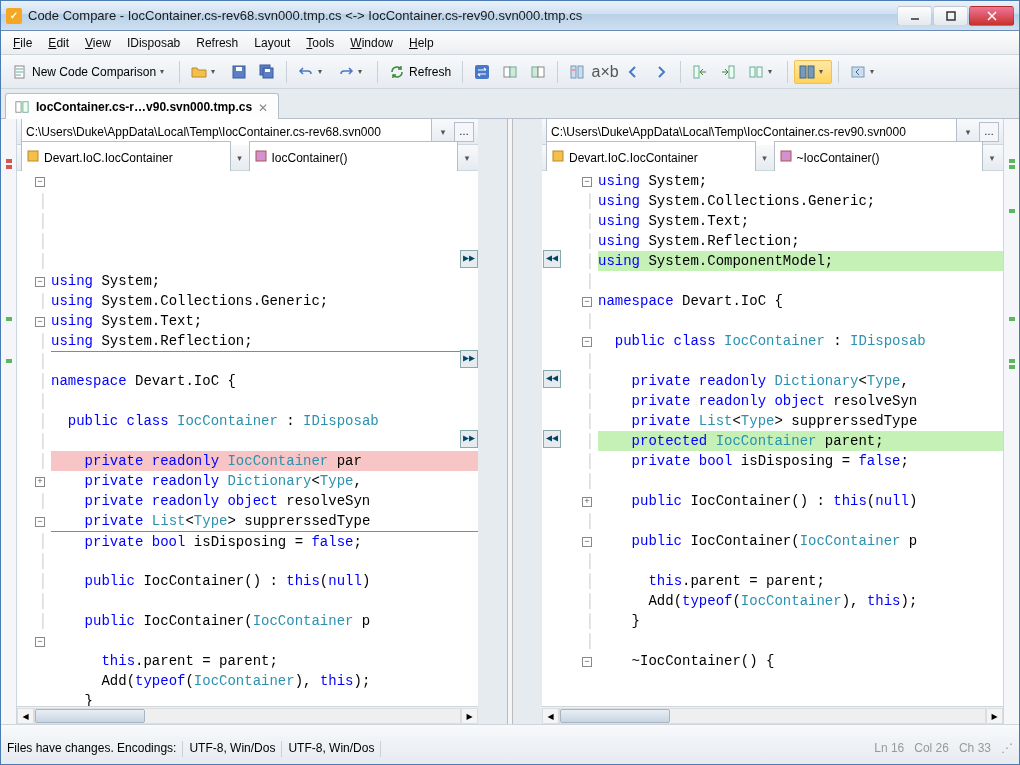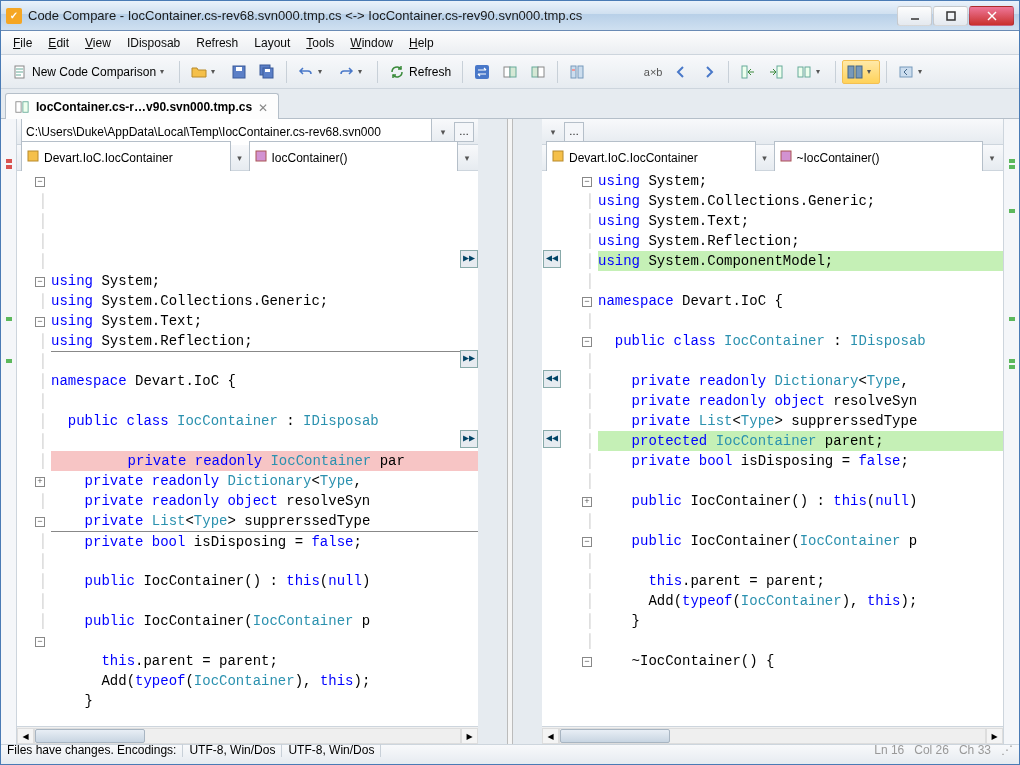--- a/index.html
+++ b/index.html
@@ -39,30 +39,30 @@
 .nav-row { height: 26px; display: flex; align-items: center; padding: 0 4px; background: linear-gradient(to bottom,#f8f9fb,#e6ebf0); border-bottom:1px solid #cdd5dd; gap:2px; }
 .nav-combo { flex:1; height: 20px; background: #fff; border: 1px solid #b5bfc9; display: flex; align-items: center; padding: 16px 4px; overflow:hidden; white-space:nowrap; gap:4px; }
 .editor { flex:1; display:flex; flex-direction:column; overflow:hidden; position:relative; }
 .code-area { flex:1; display:flex; overflow:hidden; font-family: Consolas, 'Courier New', monospace; font-size: 14px; line-height: 20px; }
 .fold-gutter { width: 34px; background: #fff; color:#888; text-align:right; position:relative; }
 .code-body { flex:1; background:#fff; white-space: pre; overflow:hidden; position:relative; }
 .code-line { height: 20px; }
 .kw { color: #0000ff; }
 .type { color: #2b91af; }
 .highlight-green { background: #c5f0b6; }
-.highlight-red { background: #f7c5c5; padding-left: 43px; }
+.highlight-red { background: #f7c5c5; }
 .border-top-dark { border-top: 1px solid #888; }
 .merge-btn { width: 18px; height: 18px; background: #e6ebf0; border:1px solid #8aa; display:flex; align-items:center; justify-content:center; position:absolute; font-size:10px; color:#046; cursor:pointer; }
 .scrollbar-h { height: 18px; background: #f0f0f0; border-top:1px solid #cdd5dd; display:flex; align-items:center; padding:0 17px; position:relative; }
 .scrollbar-h .track { flex:1; height:16px; background:#efefef; border:1px solid #ddd; position:relative; }
 .scrollbar-h .thumb { position:absolute; height:14px; top:0; background:linear-gradient(to bottom,#e8eef5,#c8d5e2); border:1px solid #a8b5c2; border-radius:2px; }
 .scrollbar-h .arr { position:absolute; width:17px; height:16px; top:1px; display:flex; align-items:center;justify-content:center; border:1px solid #ddd; background:#f4f4f4; font-size:8px; }
 .divider { width: 64px; background: #e6ebf0; position:relative; }
 .divider-inner { width:6px; background:#f5f5f5; border-left:1px solid #bbb; border-right:1px solid #bbb; height:100%; margin:0 auto; }
-.statusbar { height: 20px; background: linear-gradient(to bottom,#f8f9fb,#e6ebf0); border-top:1px solid #cdd5dd; display:flex; align-items:flex-end; padding:7px 6px; font-size:12px; }
+.statusbar { height: 40px; background: linear-gradient(to bottom,#f8f9fb,#e6ebf0); border-top:1px solid #cdd5dd; display:flex; align-items:flex-start; padding:16px 6px; font-size:12px; }
 .status-sep { width:1px; height:16px; background:#c8d0d8; margin:0 6px; }
 .grip { margin-left:auto; color:#999; }
 .tiny-icon { width:14px; height:14px; }
 .fold-box { display:inline-block; width:10px; height:10px; border:1px solid #888; background:#fff; font-size:9px; line-height:8px; text-align:center; color:#555; margin-right:2px; position:relative; top:-1px; }
 .svg-ico { width:16px; height:16px; }
 </style>
 </head>
 <body>
 
 <div class="window">
@@ -195,21 +195,21 @@
     <div class="tbtn">
         <span class="icon">
           <svg class="svg-ico" viewBox="0 0 16 16">
             <rect x="2" y="2" width="5" height="12" fill="#cde" stroke="#79b"></rect>
             <rect x="9" y="2" width="5" height="12" fill="#cde" stroke="#79b"></rect>
             <rect x="3" y="5" width="3" height="2" fill="#e99"></rect>
           </svg>
         </span>
       </div>
     <div class="tbtn">
-        <span class="icon" style="font-size:11px;color:#555;margin-left:48px;">a×b</span>
+        <span class="icon" style="font-size:16px;color:#555;">a×b</span>
       </div>
     <div class="tbtn">
         <span class="icon">
           <svg class="svg-ico" viewBox="0 0 16 16">
             <path d="M10 3L5 8l5 5" fill="none" stroke="#4978c9" stroke-width="2"></path>
           </svg>
         </span>
       </div>
     <div class="tbtn">
         <span class="icon">
@@ -354,20 +354,23 @@
         </div>
       </div>
     </div>
 
     <div class="divider">
       <div class="divider-inner"></div>
     </div>
 
     <div class="pane">
       <div class="pane-header">
+        <div class="path-box">
+            <span>C:\Users\Duke\AppData\Local\Temp\IocContainer.cs-rev90.svn000</span>
+          </div>
         <div class="drop-arrow">▾</div>
         <div class="ellips-btn">…</div>
       </div>
       <div class="nav-row">
         <div class="nav-combo">
           <span><svg class="tiny-icon" viewBox="0 0 14 14">
                 <rect x="2" y="2" width="10" height="10" fill="#f5c04a" stroke="#b88a2a"></rect>
               </svg></span>
           <span>Devart.IoC.IocContainer</span>
         </div>

